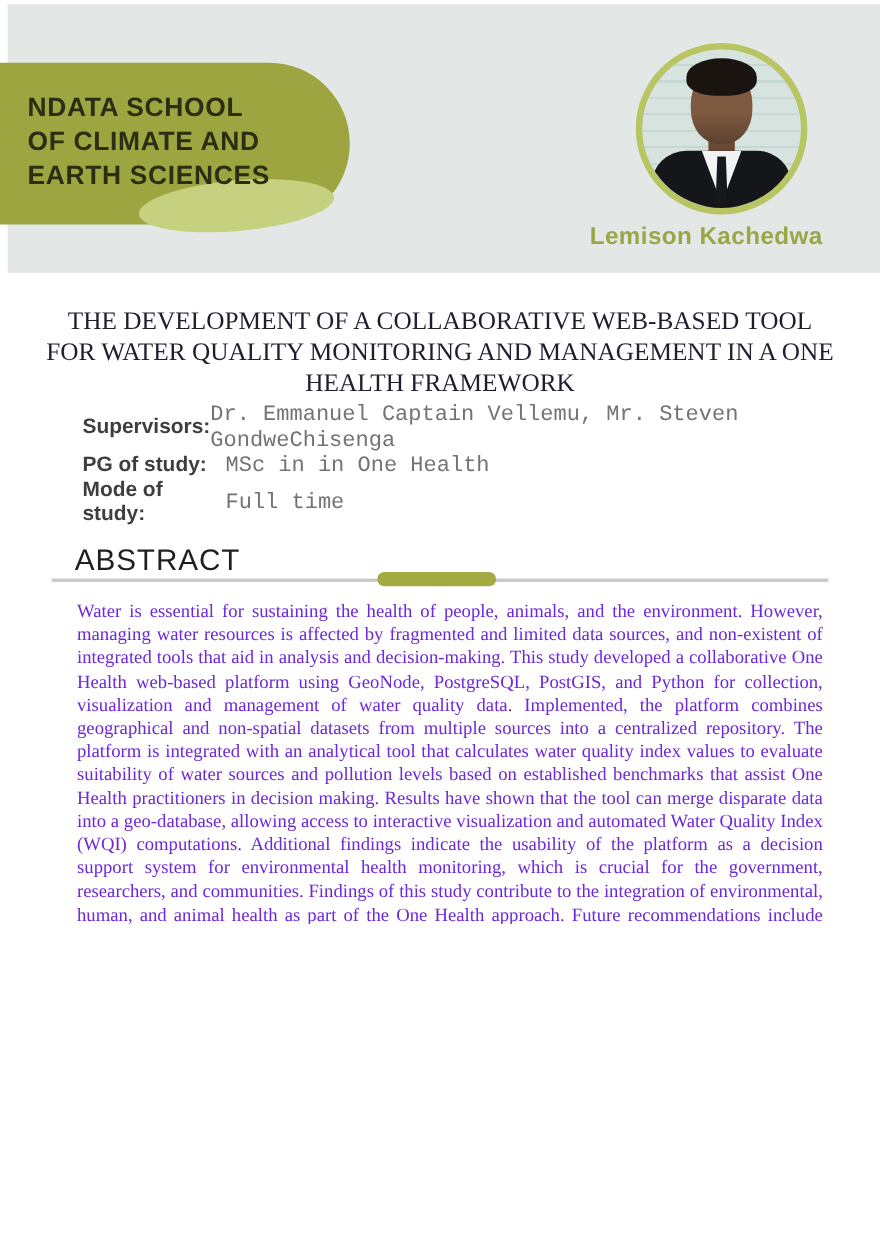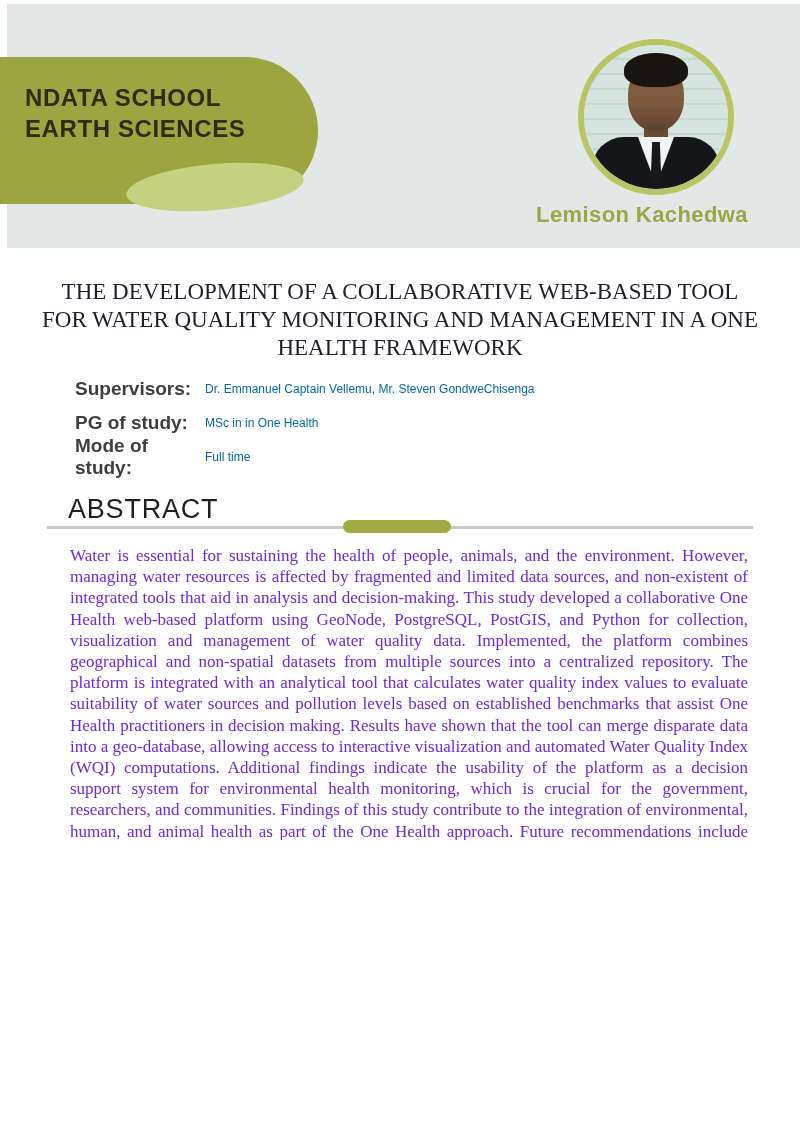--- a/index.html
+++ b/index.html
@@ -144,23 +144,23 @@
     height: 34px;
     align-items: center;
   }
   .meta-label {
     width: 130px;
     font-size: 19px;
     font-weight: 600;
     color: #3d3e3e;
   }
   .meta-value {
-    font-family: Liberation Sans, sans-serif;
-    font-size: 12px;
-    color: #0369a1;
+    font-family: Liberation Mono, monospace;
+    font-size: 20px;
+    color: #737373;
   }
 
   
   .abstract-heading {
     position: absolute;
     left: 68px; top: 494px;
     font-size: 27px;
     font-weight: 400;
     letter-spacing: 0.8px;
     color: #1f1f1f;
@@ -224,20 +224,21 @@
 </head>
 <body>
 
 <div class="page">
 
   <div class="header-bg"></div>
   <div class="blob"></div>
   <div class="blob-ellipse"></div>
   <div class="school-name">
     <div>NDATA SCHOOL</div>
+    <div>OF CLIMATE AND</div>
     <div>EARTH SCIENCES</div>
   </div>
 
   <div class="photo-wrap">
     <div class="photo-inner">
       <div class="p-neck"></div>
       <div class="p-suit"></div>
       <div class="p-shirt"></div>
       <div class="p-tie"></div>
       <div class="p-face"></div>

